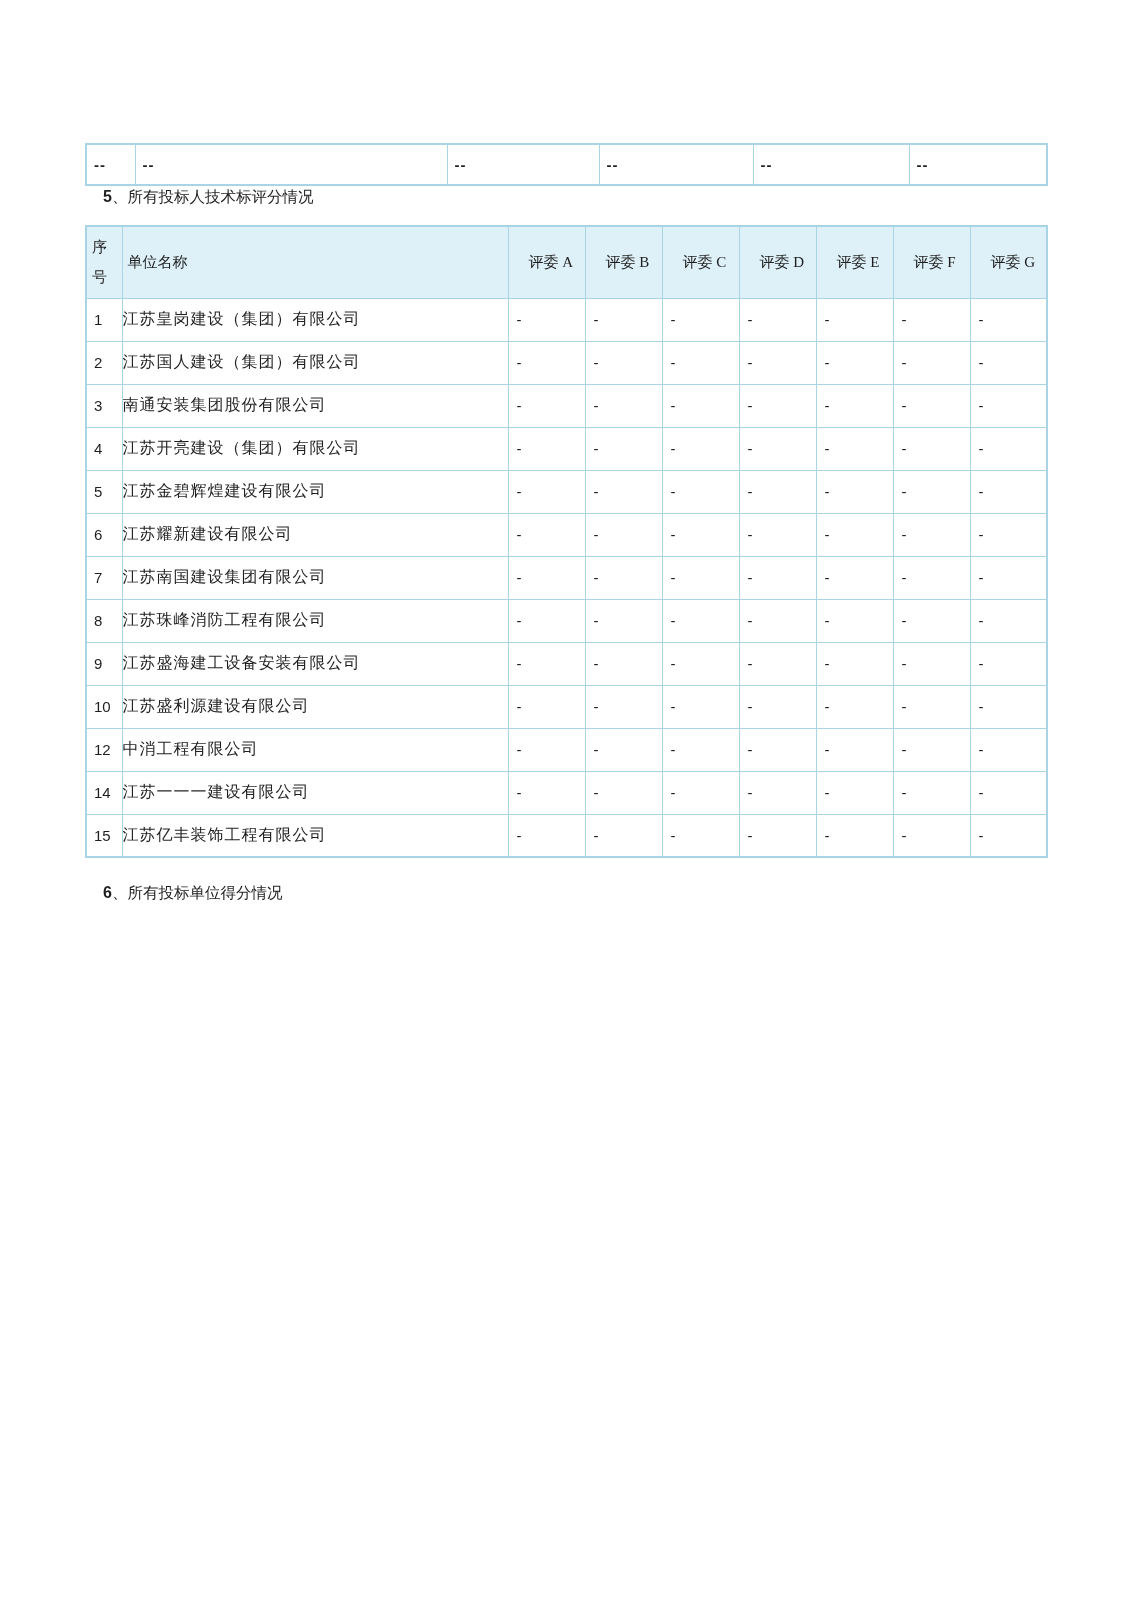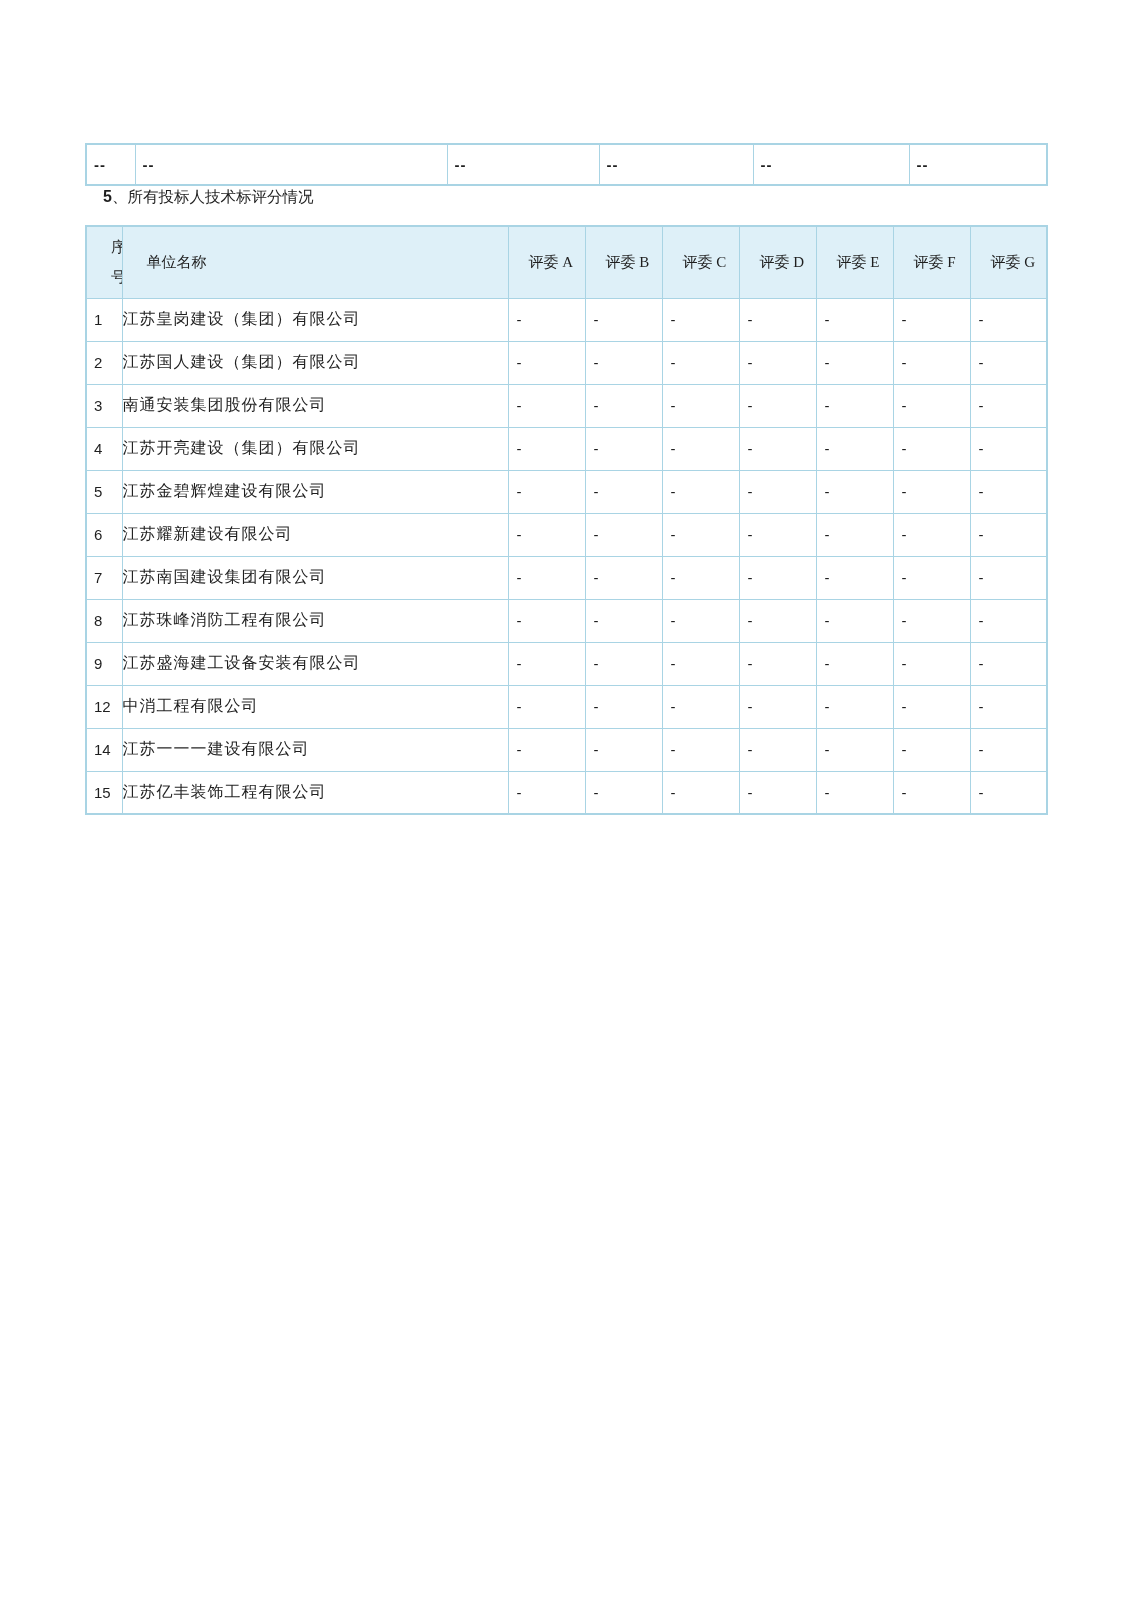--- a/index.html
+++ b/index.html
@@ -74,21 +74,21 @@
   
   .score-table{
     margin-top:17px;
   }
   .score-table thead th{
     background:var(--header-bg);
     font-weight:normal;
     text-align:left;
     height:72px;
     font-size:15px;
-    padding-left:24px;
+    padding-left:5px;
     font-family:"Liberation Serif","DejaVu Serif",serif;
   }
   .score-table thead th.judge-header{
     padding-left:20px;
   }
   .score-table thead th.no-header{
     line-height:30px;
     word-break:break-all;
   }
   .score-table tbody td{
@@ -264,20 +264,31 @@
             <td class="company-cell">江苏盛海建工设备安装有限公司</td>
             <td class="score-cell">-</td>
             <td class="score-cell">-</td>
             <td class="score-cell">-</td>
             <td class="score-cell">-</td>
             <td class="score-cell">-</td>
             <td class="score-cell">-</td>
             <td class="score-cell">-</td>
           </tr>
           <tr>
+            <td class="no-cell">10</td>
+            <td class="company-cell">江苏盛利源建设有限公司</td>
+            <td class="score-cell">-</td>
+            <td class="score-cell">-</td>
+            <td class="score-cell">-</td>
+            <td class="score-cell">-</td>
+            <td class="score-cell">-</td>
+            <td class="score-cell">-</td>
+            <td class="score-cell">-</td>
+          </tr>
+          <tr>
             <td class="no-cell">12</td>
             <td class="company-cell">中消工程有限公司</td>
             <td class="score-cell">-</td>
             <td class="score-cell">-</td>
             <td class="score-cell">-</td>
             <td class="score-cell">-</td>
             <td class="score-cell">-</td>
             <td class="score-cell">-</td>
             <td class="score-cell">-</td>
           </tr>
@@ -299,15 +310,18 @@
             <td class="score-cell">-</td>
             <td class="score-cell">-</td>
             <td class="score-cell">-</td>
             <td class="score-cell">-</td>
             <td class="score-cell">-</td>
             <td class="score-cell">-</td>
           </tr>
         </tbody>
     </table>
 
+    <div class="section-heading heading-6">
+      <span class="sec-num">6</span><span class="sec-punct">、</span><span class="sec-title">所有投标单位得分情况</span>
+    </div>
 
   </div>
 </div>
 
 </body></html>

